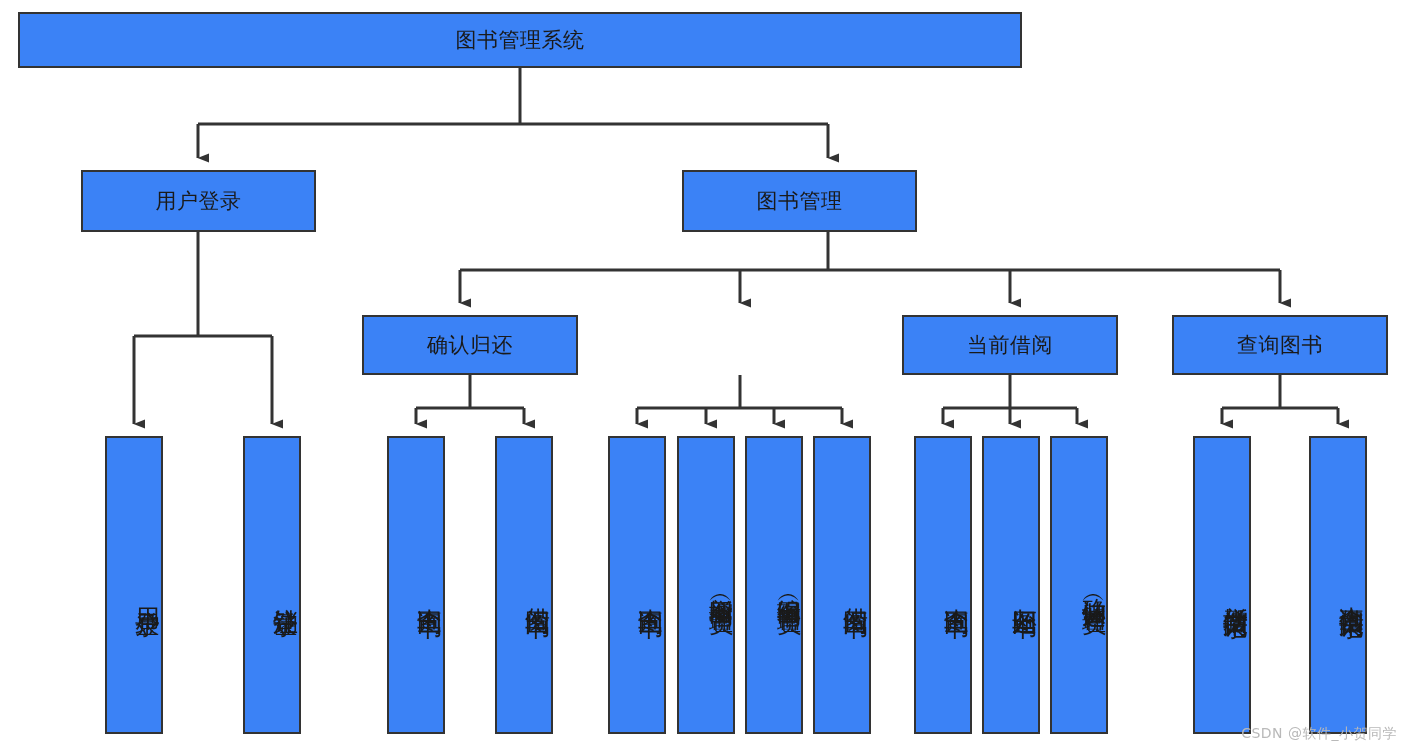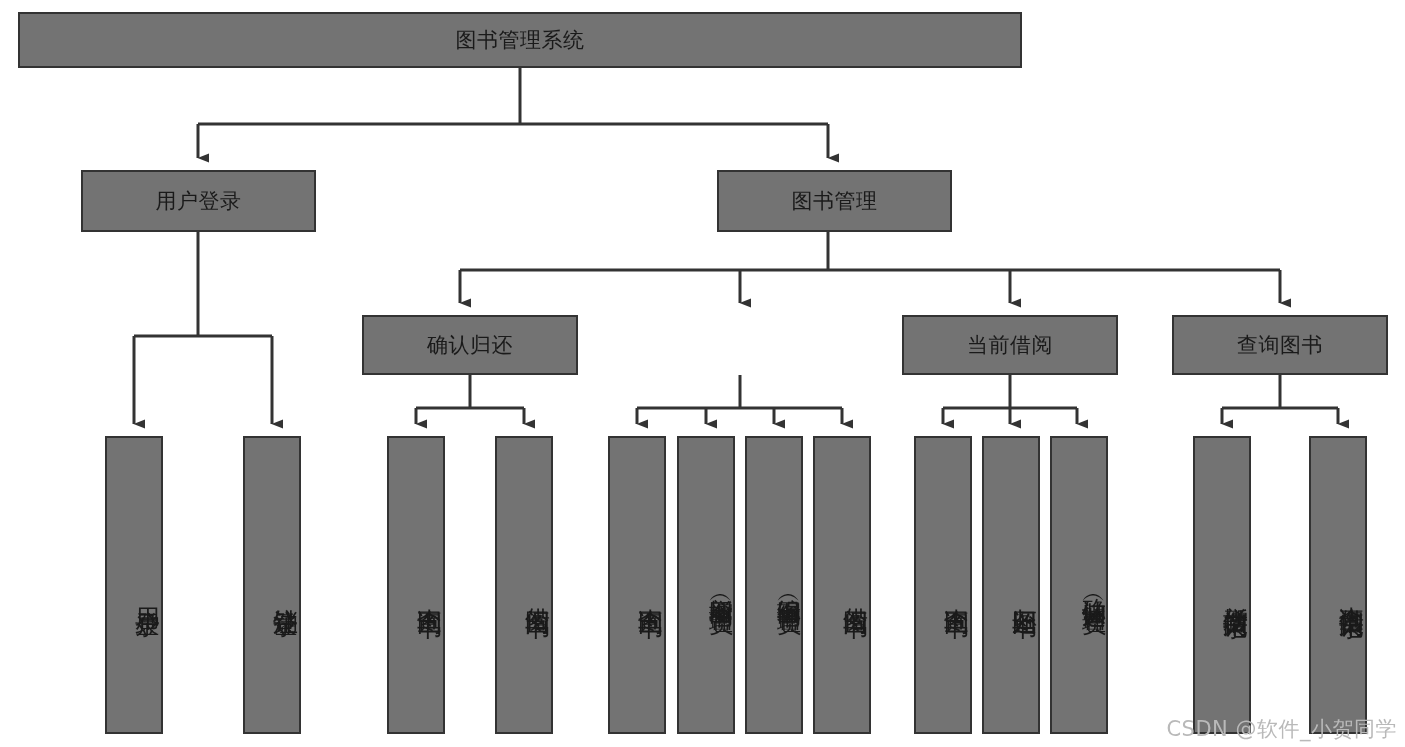--- a/index.html
+++ b/index.html
@@ -23,21 +23,21 @@
     left: 0;
     top: 0;
     width: 1405px;
     height: 747px;
     pointer-events: none;
   }
   .node {
     position: absolute;
     box-sizing: border-box;
     border: 2px solid #333333;
-    background: #737373;
+    background: #3b82f6;
     display: flex;
     align-items: center;
     justify-content: center;
     text-align: center;
     color: #1a1a1a;
     letter-spacing: 0.5px;
   }
   .node.horiz {
     font-size: 21px;
     line-height: 1.25;
@@ -53,21 +53,21 @@
     letter-spacing: 2px;
   }
   .node.vert.tall-label {
     padding-top: 6px;
     font-size: 24px;
   }
   #watermark {
     position: absolute;
     right: 8px;
     bottom: 4px;
-    font-size: 21px;
+    font-size: 14px;
     color: #b9b9b9;
     letter-spacing: 0.5px;
     white-space: nowrap;
   }
 </style>
 </head>
 <body>
 
 <div id="canvas">
 
@@ -117,21 +117,21 @@
       <path d="M1280,375 L1280,408"></path>
       <path d="M1222,408 L1338,408"></path>
       <path d="M1222,408 L1222,424" marker-end="url(#arw)"></path>
       <path d="M1338,408 L1338,424" marker-end="url(#arw)"></path>
     </g>
   </svg>
 
   <div class="node horiz" style="left:18px; top:12px; width:1004px; height:56px;">图书管理系统</div>
 
   <div class="node horiz" style="left:81px; top:170px; width:235px; height:62px;">用户登录</div>
-  <div class="node horiz" style="left:717px; top:170px; width:235px; height:62px;">图书管理</div>
+  <div class="node horiz" style="left:682px; top:170px; width:235px; height:62px;">图书管理</div>
 
   <div class="node horiz" style="left:362px; top:315px; width:216px; height:60px;">确认归还</div>
   <div class="node horiz" style="left:902px; top:315px; width:216px; height:60px;">当前借阅</div>
   <div class="node horiz" style="left:1172px; top:315px; width:216px; height:60px;">查询图书</div>
 
   <div class="node vert" style="left:105px; top:436px; width:58px; height:298px;">用户登录</div>
   <div class="node vert" style="left:243px; top:436px; width:58px; height:298px;">注销登录</div>
 
   <div class="node vert" style="left:387px; top:436px; width:58px; height:298px;">查询图书</div>
   <div class="node vert" style="left:495px; top:436px; width:58px; height:298px;">借阅图书</div>

